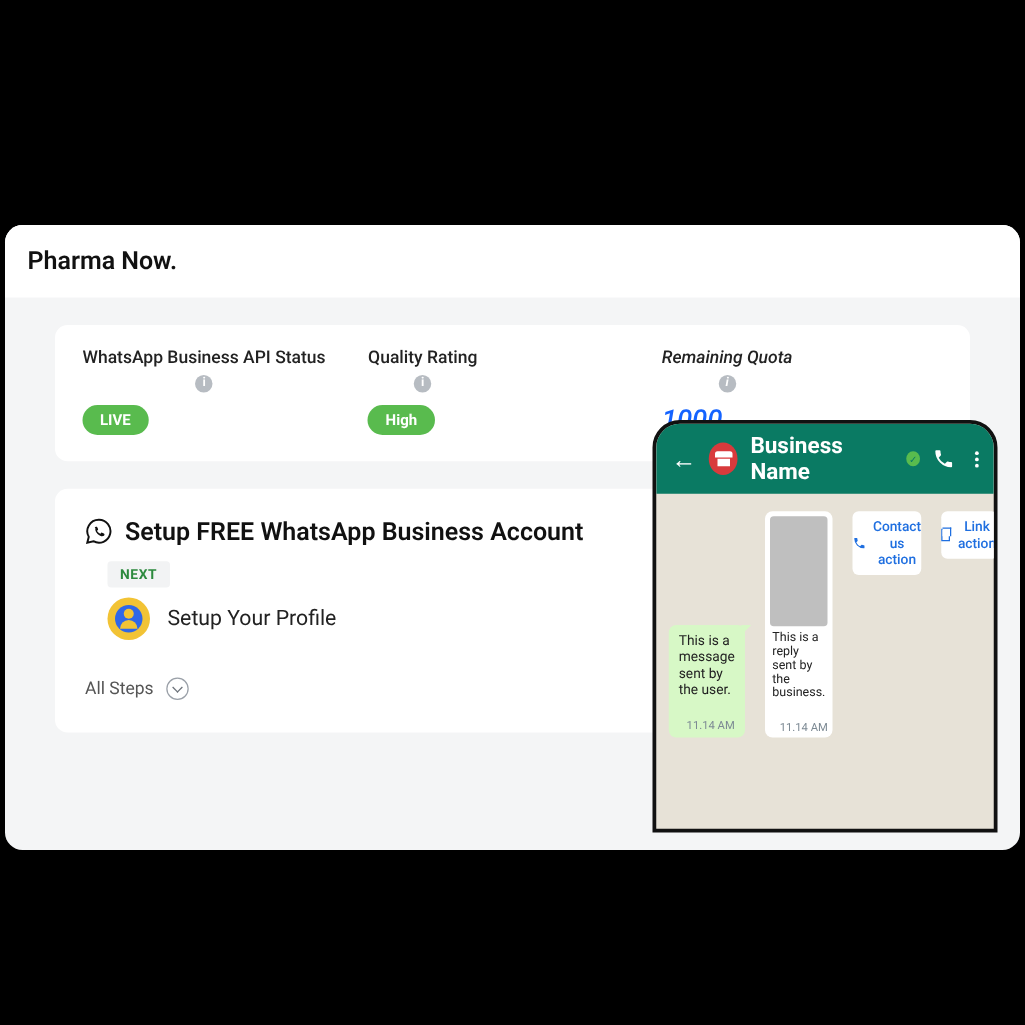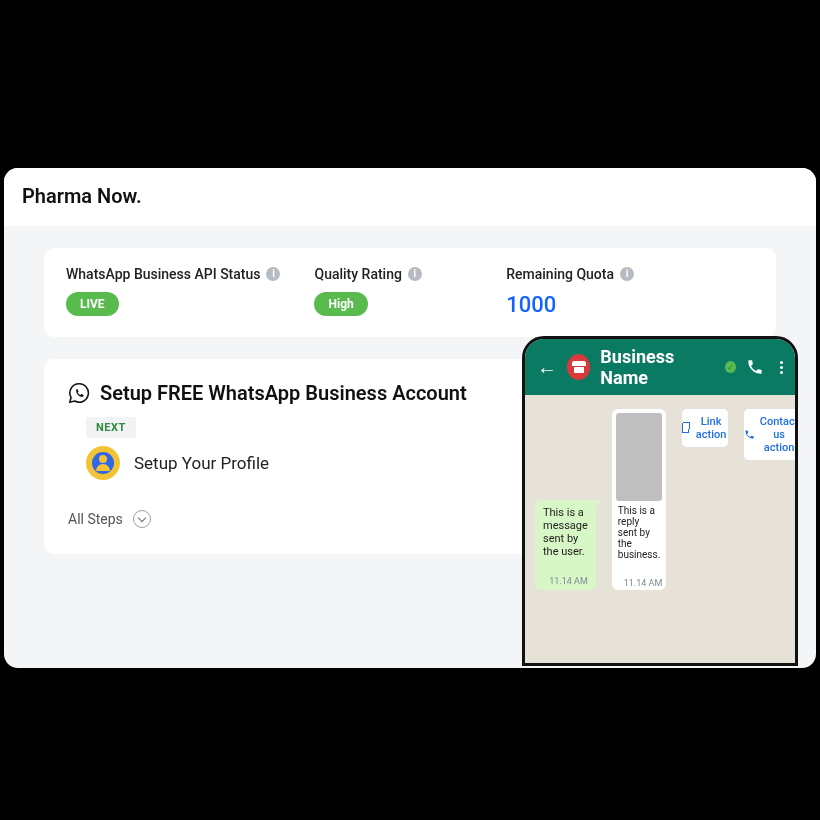--- a/index.html
+++ b/index.html
@@ -1,19 +1,19 @@
 <!DOCTYPE html>
 <html><head>
 <meta charset="utf-8">
 <style>
   * { box-sizing: border-box; margin: 0; padding: 0; font-family: -apple-system, BlinkMacSystemFont, "Segoe UI", Roboto, Helvetica, Arial, sans-serif; }
   body { background: #000; width: 820px; height: 820px; overflow: hidden; position: relative; }
   .dashboard {
     position: absolute;
-    top: 168px;
+    top: 180px;
     left: 4px;
     width: 812px;
     height: 500px;
     background: #f4f5f6;
     border-radius: 14px;
     overflow: hidden;
   }
   .dashboard-header {
     background: #fff;
     padding: 16px 18px 18px;
@@ -21,22 +21,22 @@
   .dashboard-title { font-size: 20px; font-weight: 600; color: #111; }
   .dashboard-body { padding: 22px 40px; }
   .status-card {
     background: #fff;
     border-radius: 10px;
     padding: 18px 22px 20px;
     display: flex;
     gap: 34px;
   }
   .status-col { display: flex; flex-direction: column; gap: 10px; }
-  .status-col.quota { margin-left: auto; padding-right: 120px; }
-  .status-label-row { display: flex; align-items: center; gap: 6px; }
+  .status-col.quota { margin-left: auto; padding-right: 120px; font-style: italic; }
+  .status-label-row { display: flex; align-items: center; gap: 6px; flex-direction: column; }
   .status-label { font-size: 14px; color: #222; font-weight: 500; white-space: nowrap; }
   .info-icon {
     width: 14px; height: 14px; border-radius: 50%;
     background: #b7bcc2; color: #fff; font-size: 10px; font-weight: 700;
     display: inline-flex; align-items: center; justify-content: center;
     line-height: 1;
   }
   .pill {
     display: inline-flex; align-items: center; justify-content: center;
     background: #59bb4e; color: #fff; font-size: 12px; font-weight: 700;
@@ -231,25 +231,25 @@
     <div class="msg-user">
       <div>This is a message sent by the user.</div>
       <div class="msg-time">11.14 AM</div>
     </div>
     <div class="biz-bubble">
       <div class="biz-image"></div>
       <div class="biz-text">This is a reply sent by the business.</div>
       <div class="msg-time">11.14 AM</div>
     </div>
     <div class="action-btn">
-      <span class="link-glyph"></span>
-      <span>Link action</span>
-    </div>
-    <div class="action-btn">
       <span class="call-glyph">
         <svg width="11" height="11" viewBox="0 0 24 24" fill="#1f6fe0">
             <path d="M6.6 10.8a15 15 0 0 0 6.6 6.6l2.2-2.2a1 1 0 0 1 1-.25 11 11 0 0 0 3.5.56 1 1 0 0 1 1 1V20a1 1 0 0 1-1 1A17 17 0 0 1 3 4a1 1 0 0 1 1-1h3.5a1 1 0 0 1 1 1 11 11 0 0 0 .56 3.5 1 1 0 0 1-.25 1z"></path>
           </svg>
       </span>
       <span>Contact us action</span>
     </div>
+    <div class="action-btn">
+      <span class="link-glyph"></span>
+      <span>Link action</span>
+    </div>
   </div>
 </div>
 
 </body></html>

